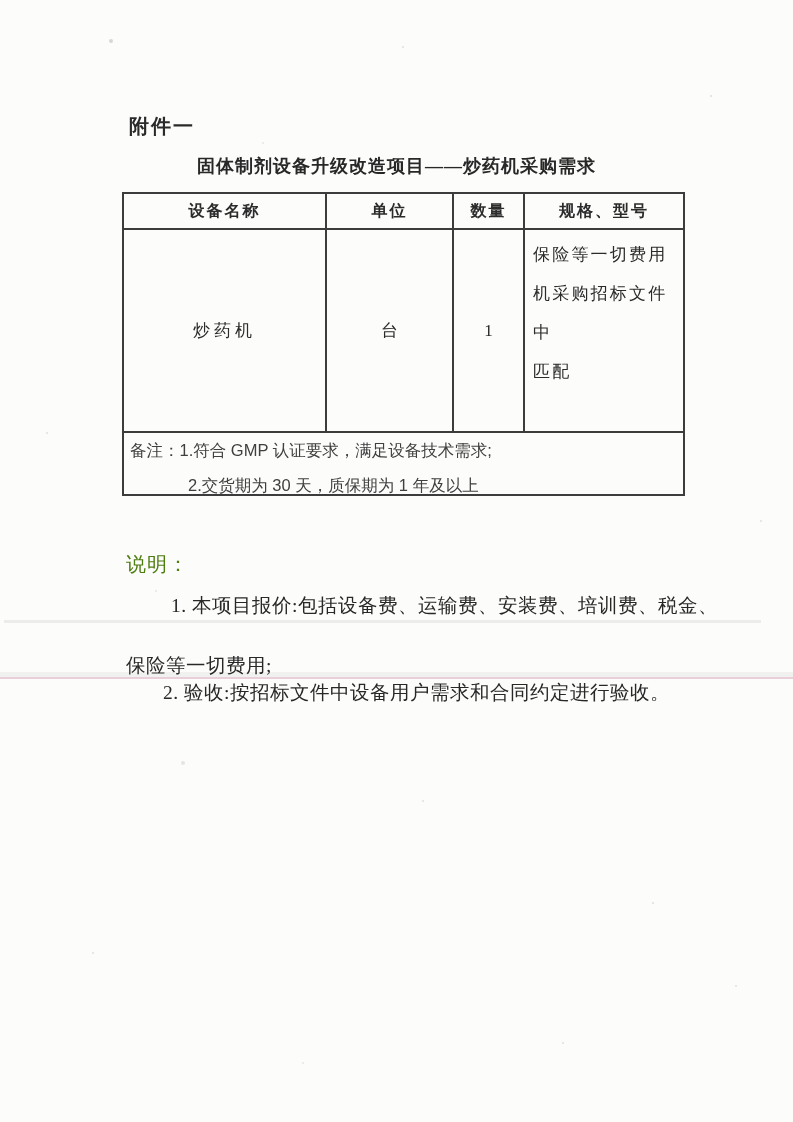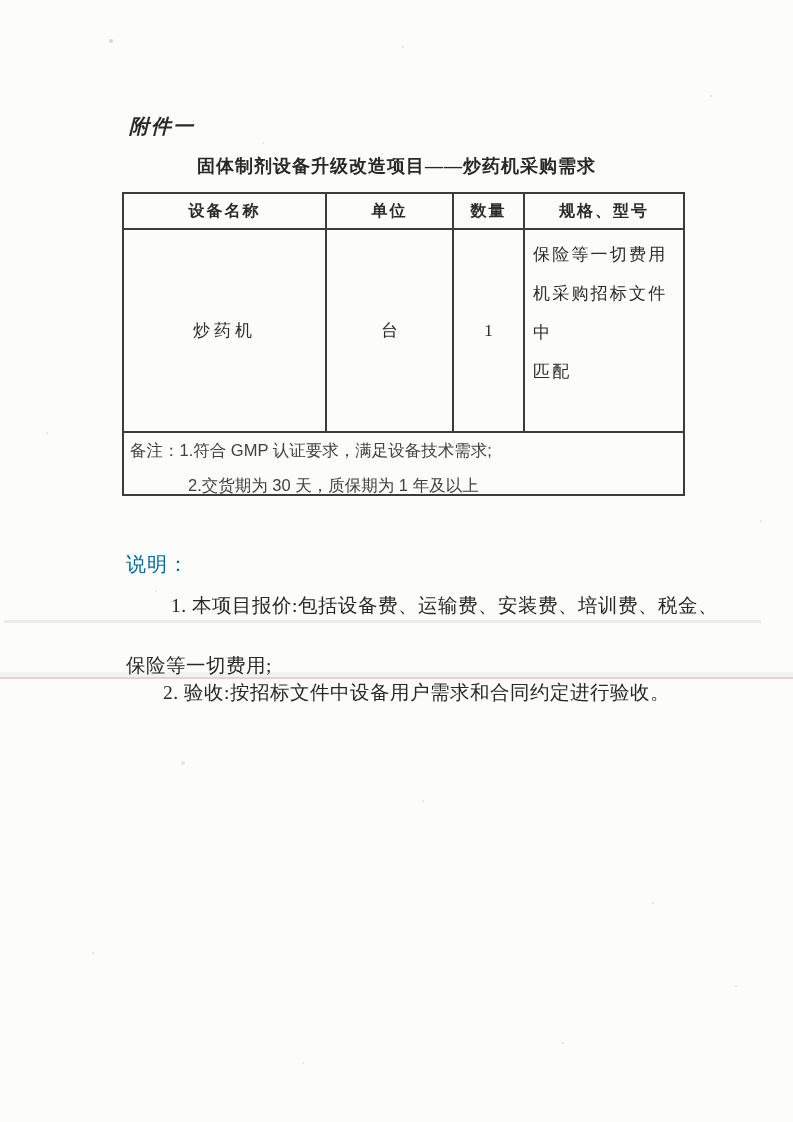--- a/index.html
+++ b/index.html
@@ -27,21 +27,21 @@
       92px 952px 0 0 rgba(180,180,180,.4),
       302px 1062px 0 0 rgba(185,185,185,.35),
       562px 1042px 0 0 rgba(180,180,180,.4),
       735px 985px 0 0 rgba(180,180,180,.4),
       155px 590px 0 0 rgba(185,185,185,.35),
       690px 672px 0 0 rgba(180,180,180,.4);
   }
   .attachment-label{
     position:absolute;left:129px;top:113px;
     font-family:"Liberation Sans","DejaVu Sans",sans-serif;
-    font-weight:bold;font-size:20px;letter-spacing:2px;color:#2a2a2a;font-style:italic;
+    font-weight:bold;font-size:20px;letter-spacing:2px;color:#2a2a2a;
   }
   .doc-title{
     position:absolute;left:0;top:154px;width:793px;text-align:center;
     font-weight:bold;font-size:18px;letter-spacing:1px;color:#282828;
   }
   .ptable{
     position:absolute;left:122px;top:192px;width:563px;height:304px;
     box-sizing:border-box;border:2px solid #3c3c3c;
     display:grid;
     grid-template-columns:203px 127px 71px auto;
@@ -69,21 +69,21 @@
   .spec-line{display:block;}
   .remark-cell{
     grid-column:1/5;box-sizing:border-box;
     padding:0 8px 0 6px;line-height:35px;
     font-family:"Liberation Sans","DejaVu Sans",sans-serif;
     font-size:16.5px;color:#404040;
   }
   .remark-line2{padding-left:58px;}
   .notes-heading{
     position:absolute;left:126px;top:551px;
-    font-size:20px;letter-spacing:1px;color:#0369a1;
+    font-size:20px;letter-spacing:1px;color:#4d7c0f;
   }
   .note-line{
     position:absolute;font-size:19.5px;letter-spacing:.5px;color:#282828;white-space:nowrap;
   }
   .note-1a{left:171px;top:592px;}
   .note-1b{left:126px;top:636px;margin-top:16px;}
   .note-2{left:163px;top:679px;}
   
   .artifact-a{
     position:absolute;left:4px;top:620px;width:757px;height:3px;

